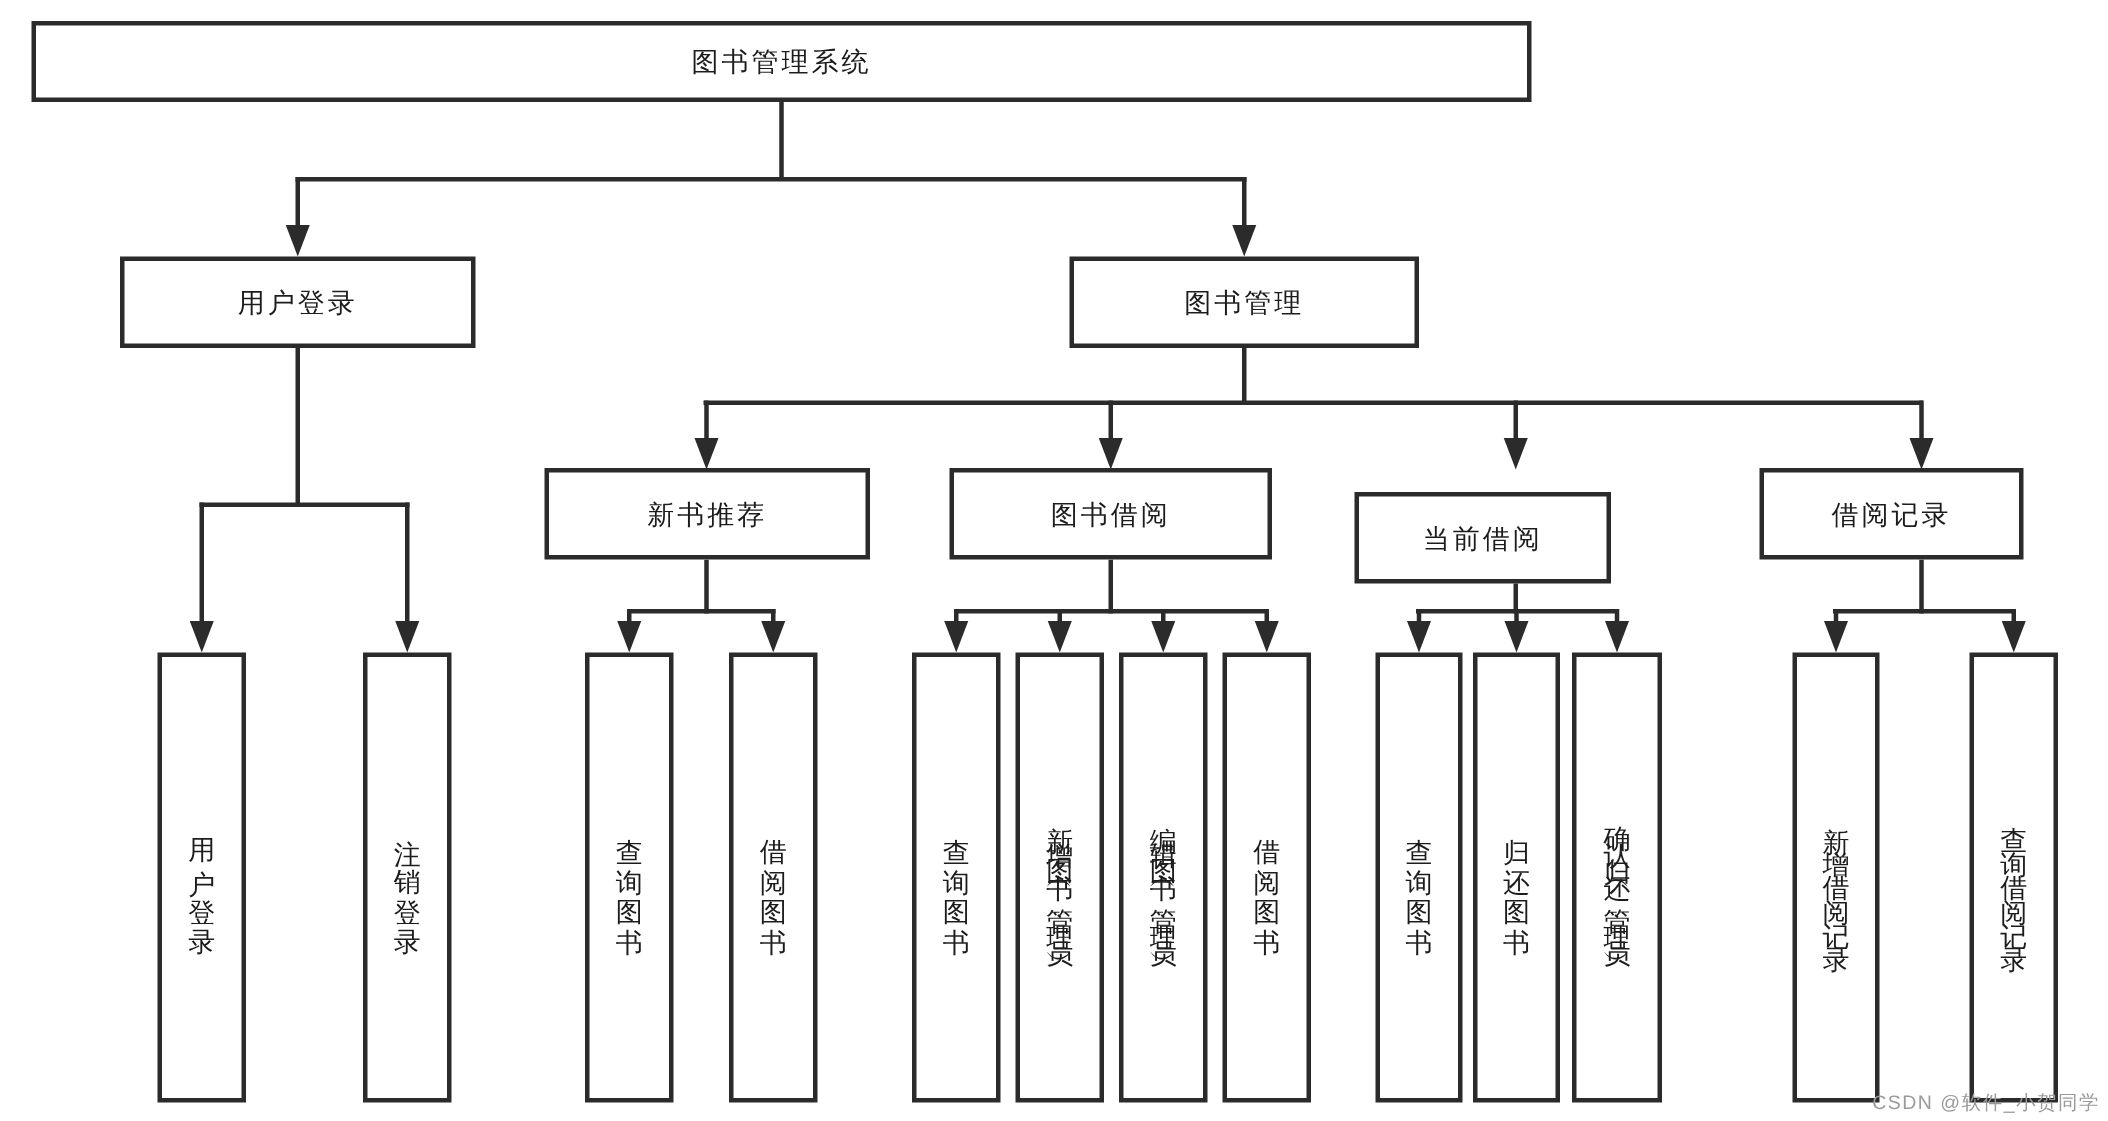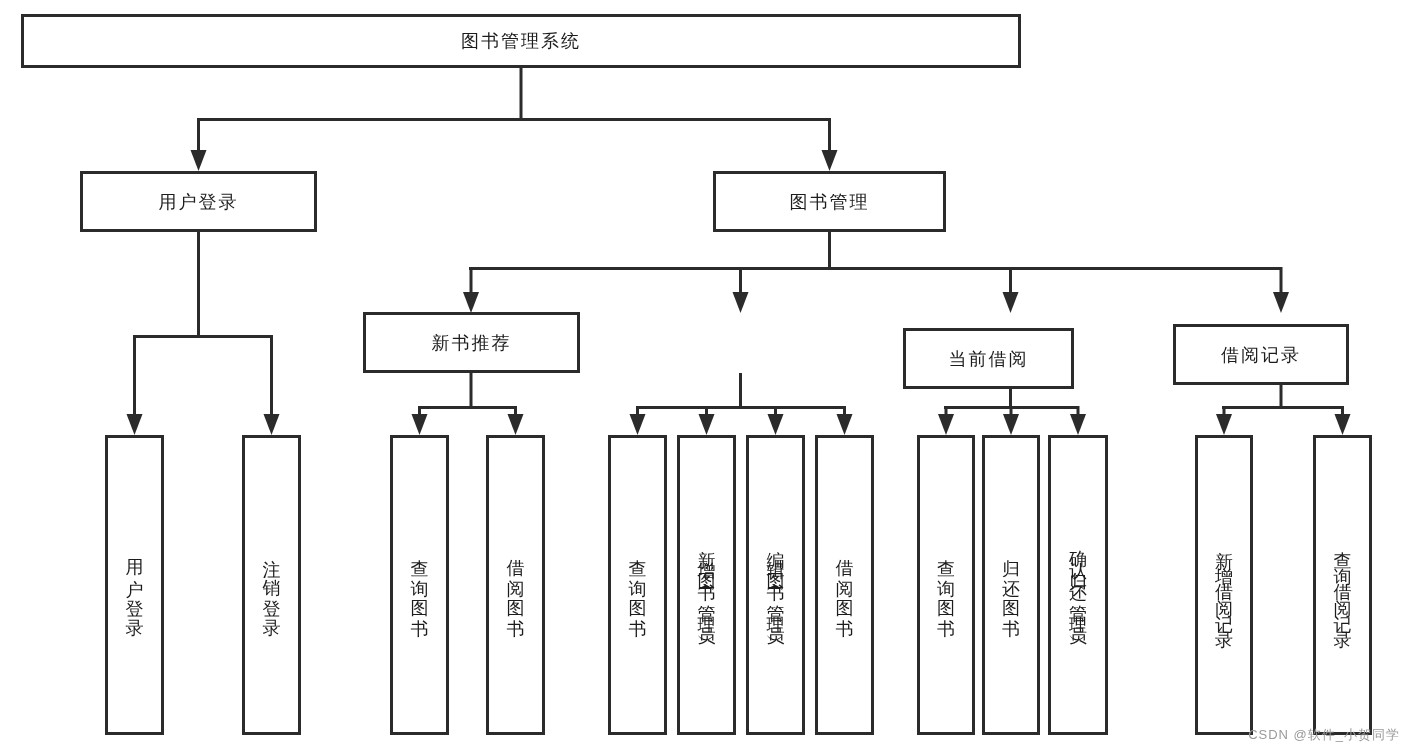--- a/index.html
+++ b/index.html
@@ -91,22 +91,23 @@
       <polygon points="1334.5,414 1350.5,414 1342.5,435" stroke="none"></polygon>
     </g>
   </svg>
 
   <div class="box hbox" style="left:21px;top:14px;width:1000px;height:54px;">图书管理系统</div>
 
   <div class="box hbox" style="left:80px;top:171px;width:237px;height:61px;">用户登录</div>
   <div class="box hbox" style="left:363px;top:312px;width:217px;height:61px;">新书推荐</div>
 
   <div class="box hbox" style="left:713px;top:171px;width:233px;height:61px;">图书管理</div>
+  <div class="box hbox" style="left:633px;top:312px;width:215px;height:61px;">图书借阅</div>
   <div class="box hbox" style="left:903px;top:328px;width:171px;height:61px;">当前借阅</div>
-  <div class="box hbox" style="left:1173px;top:324px;width:176px;height:61px;">借阅记录</div>
+  <div class="box hbox" style="left:1173px;top:312px;width:176px;height:61px;">借阅记录</div>
 
   <div class="box vbox ls4" style="left:105px;top:435px;width:59px;height:300px;">用户登录</div>
   <div class="box vbox ls4" style="left:242px;top:435px;width:59px;height:300px;">注销登录</div>
 
   <div class="box vbox ls4" style="left:390px;top:435px;width:59px;height:300px;">查询图书</div>
   <div class="box vbox ls4" style="left:486px;top:435px;width:59px;height:300px;">借阅图书</div>
 
   <div class="box vbox ls4" style="left:608px;top:435px;width:59px;height:300px;">查询图书</div>
   <div class="box vbox ls9" style="left:677px;top:435px;width:59px;height:300px;">新增图书（管理员）</div>
   <div class="box vbox ls9" style="left:746px;top:435px;width:59px;height:300px;">编辑图书（管理员）</div>

